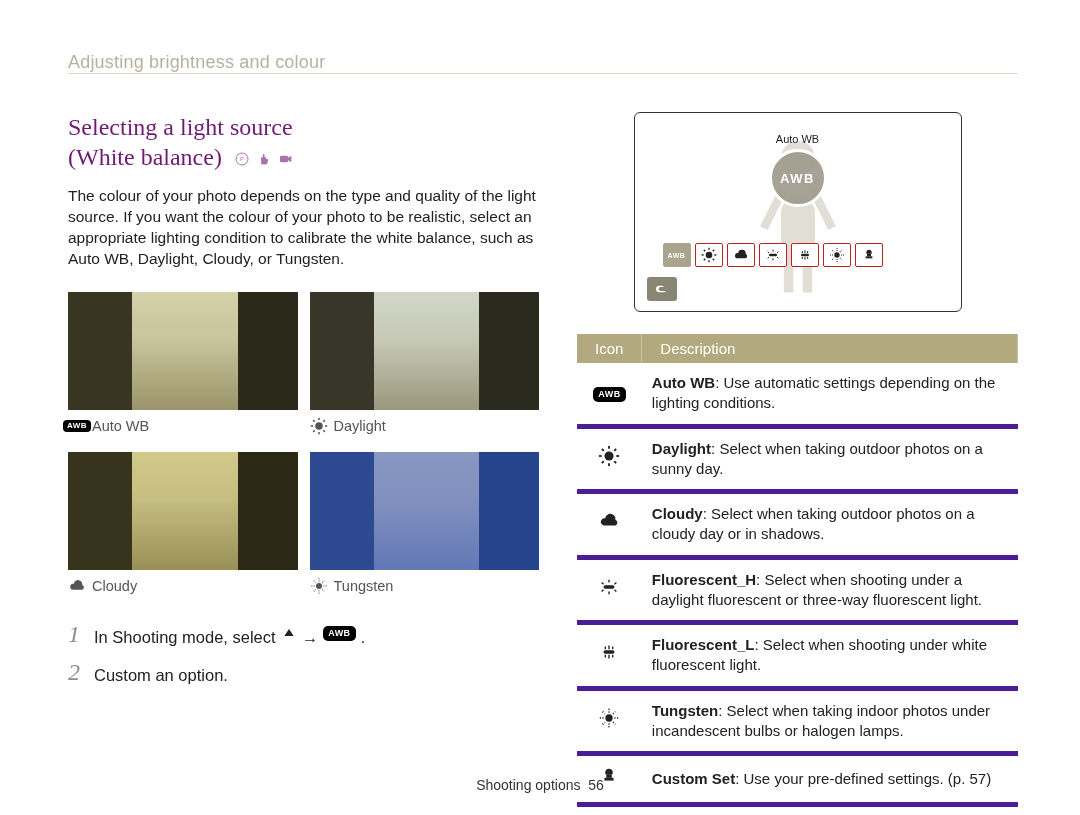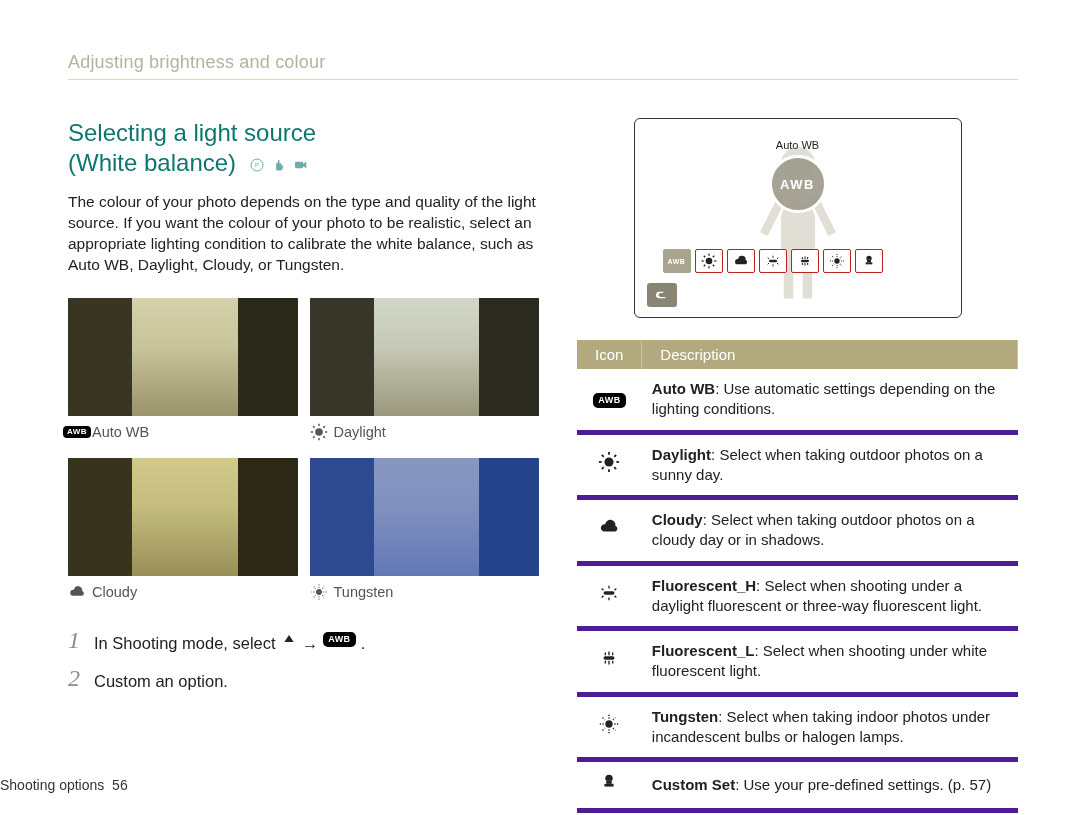--- a/index.html
+++ b/index.html
@@ -13,33 +13,34 @@
     position: relative;
   }
   .page {
     padding: 52px 62px 0 68px;
   }
   .breadcrumb {
     font-size: 18px;
     color: #b7b19f;
     letter-spacing: 0.2px;
     border-bottom: 1px solid #ddd6c2;
-    padding-bottom: 6px;
+    padding-bottom: 0;
     margin-bottom: 38px;
     font-weight: 300;
   }
   .columns { display: flex; gap: 38px; }
   .col-left { width: 471px; }
   .col-right { flex: 1; }
   .heading {
-    color: #0f766e;
+    color: #701a75;
     font-size: 24px;
     line-height: 1.25;
     font-weight: 400;
     margin-bottom: 14px;
+    font-family: Liberation Serif, serif;
   }
   .heading .mode-icons { display:inline-flex; gap:6px; vertical-align: middle; margin-left:6px;}
   .mode-icons svg { width:16px; height:16px; opacity:.6; }
   .intro {
     font-size: 15.5px;
     line-height: 1.35;
     color: #222;
     font-weight: 300;
     margin-bottom: 22px;
   }
@@ -122,21 +123,21 @@
     border-bottom: 5px solid #4c1d95;
     vertical-align: middle;
     font-weight:300;
     line-height:1.35;
   }
   table.icon-table td:first-child { text-align:center; }
   table.icon-table b { font-weight:600; }
   .tbl-ico { width:22px; height:20px; display:inline-flex; align-items:center; justify-content:center;}
   .footer {
     position:absolute; bottom:22px; left:0; right:0;
-    font-size:14px; color:#666;
+    text-align:center; font-size:14px; color:#666;
   }
   .footer span { color:#333; }
   
   .photo::before, .photo::after { content:""; position:absolute; }
   .photo-bg {
     position:absolute; inset:0;
     background:
       linear-gradient(90deg, #3d3a2d 0%, #3d3a2d 28%, transparent 28%),
       linear-gradient(-90deg, #2f2d22 0%, #2f2d22 26%, transparent 26%),
       linear-gradient(180deg, #e8e8e0 0%, #dadacd 40%, #a9a48c 100%);

